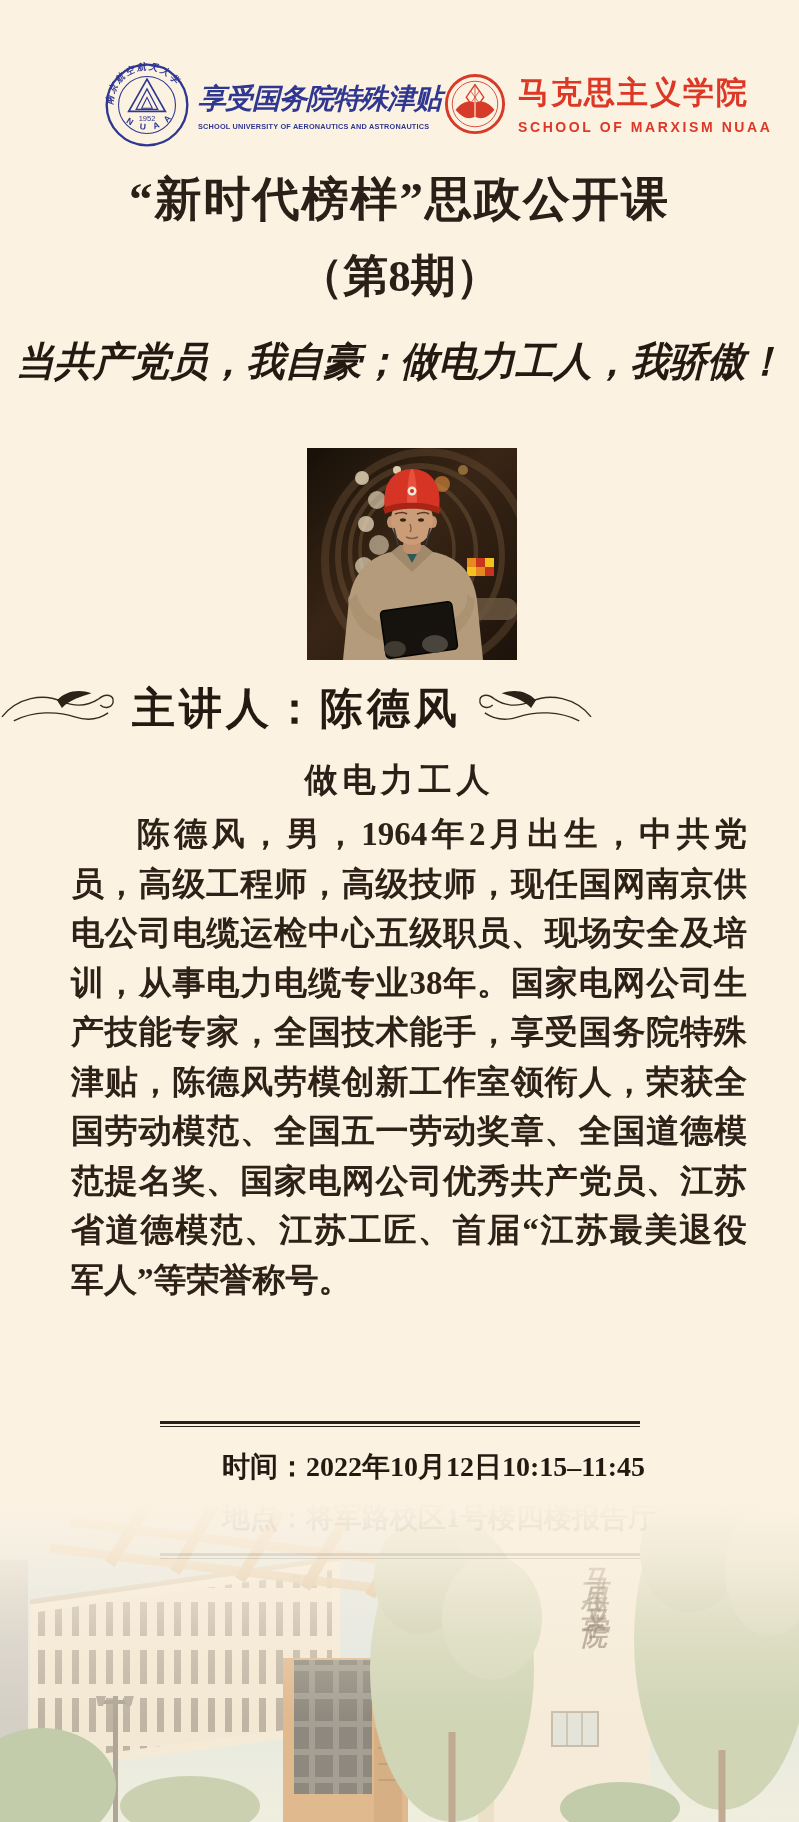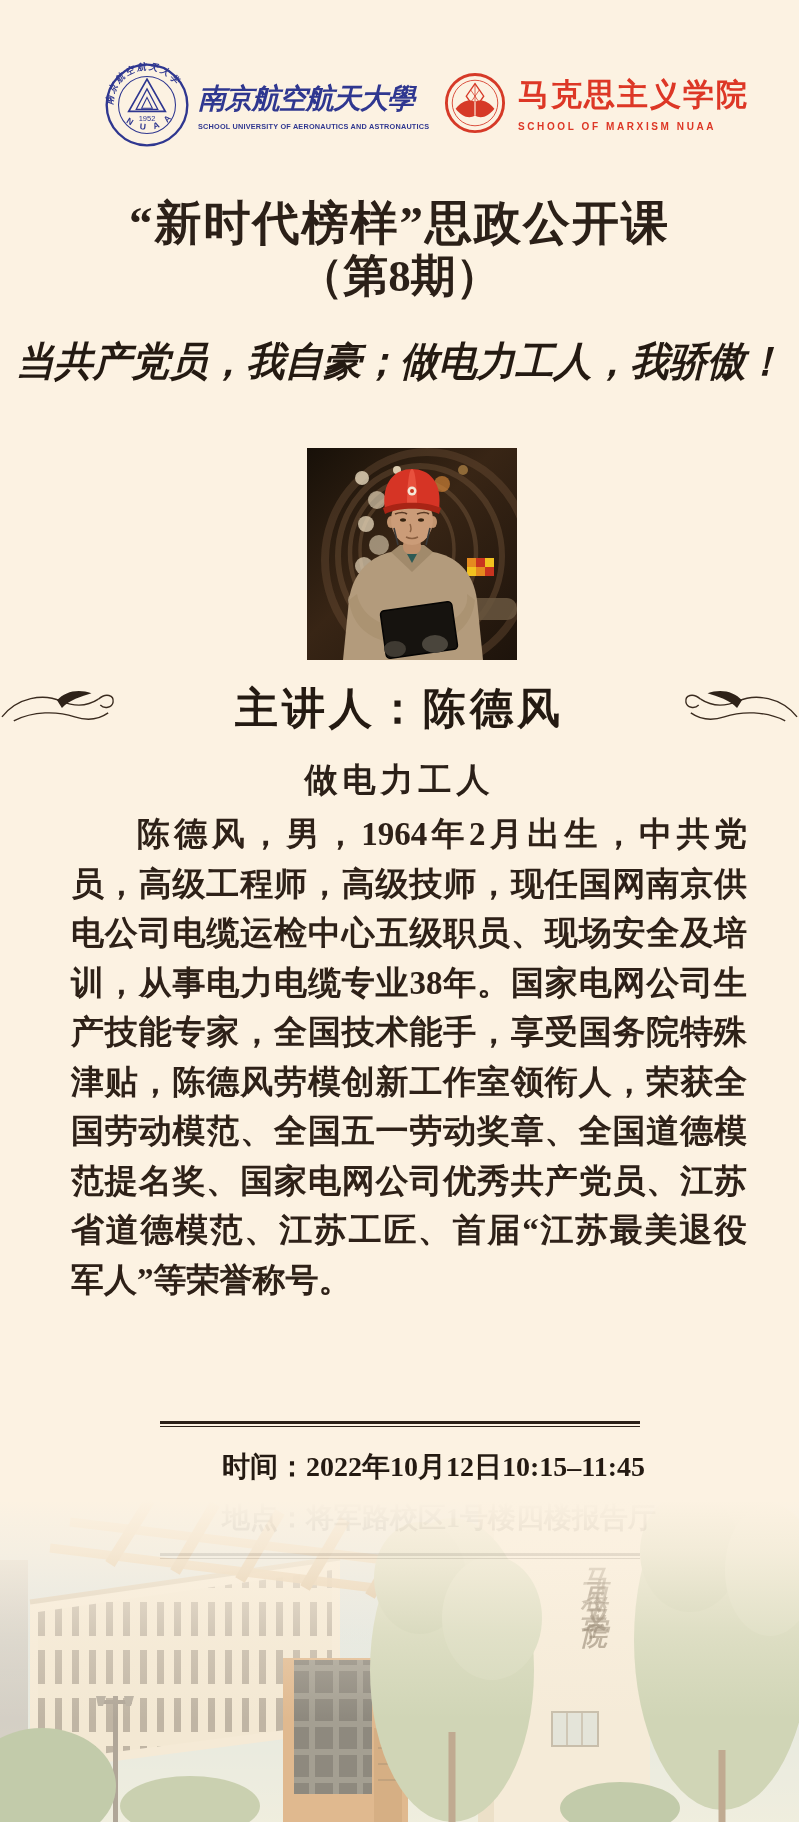--- a/index.html
+++ b/index.html
@@ -8,36 +8,36 @@
     background:#fcf2e2; color:#2e2219;
     font-family:"Liberation Serif", serif;
   }
   
   .hdr-left{position:absolute; left:104px; top:62px; display:flex; align-items:center; gap:8px;}
   .hdr-right{position:absolute; left:444px; top:72px; display:flex; align-items:center; gap:12px;}
   .nuaa-cn{font-size:28px; font-weight:bold; color:#2f3790; letter-spacing:-1px; font-style:italic; white-space:nowrap;}
   .nuaa-en{font-size:7.3px; font-weight:bold; color:#2f3790; letter-spacing:.2px;
            font-family:"Liberation Sans", sans-serif; margin-top:4px; white-space:nowrap;}
   .marx-cn{font-size:31px; font-weight:bold; color:#dd3726; letter-spacing:2px; white-space:nowrap;}
-  .marx-en{font-size:10px; font-weight:bold; color:#dd3726; letter-spacing:2.6px;
+  .marx-en{font-size:14px; font-weight:bold; color:#dd3726; letter-spacing:2.6px;
            font-family:"Liberation Sans", sans-serif; margin-top:5px; white-space:nowrap;}
   
-  .title1{position:absolute; top:192px; left:0; width:100%; text-align:center;
+  .title1{position:absolute; top:168px; left:0; width:100%; text-align:center;
           font-size:47px; font-weight:bold; letter-spacing:2px; color:#2b2018; white-space:nowrap;}
   .title2{position:absolute; top:246px; left:0; width:100%; text-align:center;
           font-size:45px; font-weight:bold; color:#2b2018;}
   .slogan{position:absolute; top:334px; left:0; width:100%; text-align:center;
           font-size:40px; font-weight:bold; font-style:italic; color:#241a12;
           white-space:nowrap; transform:scaleX(.96);}
   
   .photo{position:absolute; left:307px; top:448px; width:210px; height:212px; overflow:hidden;}
   .photo svg{display:block;}
   
   .speaker-row{position:absolute; top:680px; left:0; width:100%;
-               display:flex; align-items:center; justify-content:space-between; gap:14px;}
+               display:flex; align-items:center; justify-content:flex-start; gap:14px;}
   .speaker-name{font-size:43px; font-weight:bold; color:#241a12; letter-spacing:4px; white-space:nowrap;}
   .flr{flex:none;}
   .flip{transform:scaleX(-1);}
   
   .intro-h{position:absolute; top:758px; left:0; width:100%; text-align:center;
            font-size:33px; font-weight:bold; letter-spacing:5px; color:#2b2018;}
   .intro-p{position:absolute; left:61px; top:800px; width:676px; margin:10px;
            font-size:33px; line-height:49.5px; font-weight:bold; color:#2e2118;
            text-align:justify; text-indent:2em;}
   
@@ -75,21 +75,21 @@
       </text>
       <path d="M40 16 L57 46 H23 Z" fill="none" stroke="#2f3790" stroke-width="1.6"></path>
       <path d="M40 25 L50 44 H30 Z" fill="none" stroke="#2f3790" stroke-width="1.2"></path>
       <path d="M40 33 L45 43 H35 Z" fill="none" stroke="#2f3790" stroke-width="1"></path>
       <text x="40" y="55" text-anchor="middle" font-size="7" fill="#2f3790" font-family="Liberation Sans, sans-serif">1952</text>
       <text font-size="8" fill="#2f3790" letter-spacing="3" font-weight="bold" font-family="Liberation Sans, sans-serif">
         <textPath href="#arcB" startOffset="12%">N U A A</textPath>
       </text>
     </svg>
     <div>
-      <div class="nuaa-cn">南京航空航天大學</div>
+      <div class="nuaa-cn">享受国务院特殊津贴</div>
       <div class="nuaa-en">SCHOOL UNIVERSITY OF AERONAUTICS AND ASTRONAUTICS</div>
     </div>
   </div>
 
   <div class="hdr-right">
     <svg width="62" height="62" viewBox="0 0 64 64">
       <circle cx="32" cy="32" r="29.5" fill="none" stroke="#d63a28" stroke-width="3"></circle>
       <circle cx="32" cy="32" r="23.5" fill="none" stroke="#d63a28" stroke-width="0.9"></circle>
       <path d="M32 12 L41 25 L32 38 L23 25 Z" fill="none" stroke="#d63a28" stroke-width="1.4"></path>
       <path d="M27.5 18.5 L36.5 31.5 M36.5 18.5 L27.5 31.5 M32 12 V38" stroke="#d63a28" stroke-width=".8"></path>

